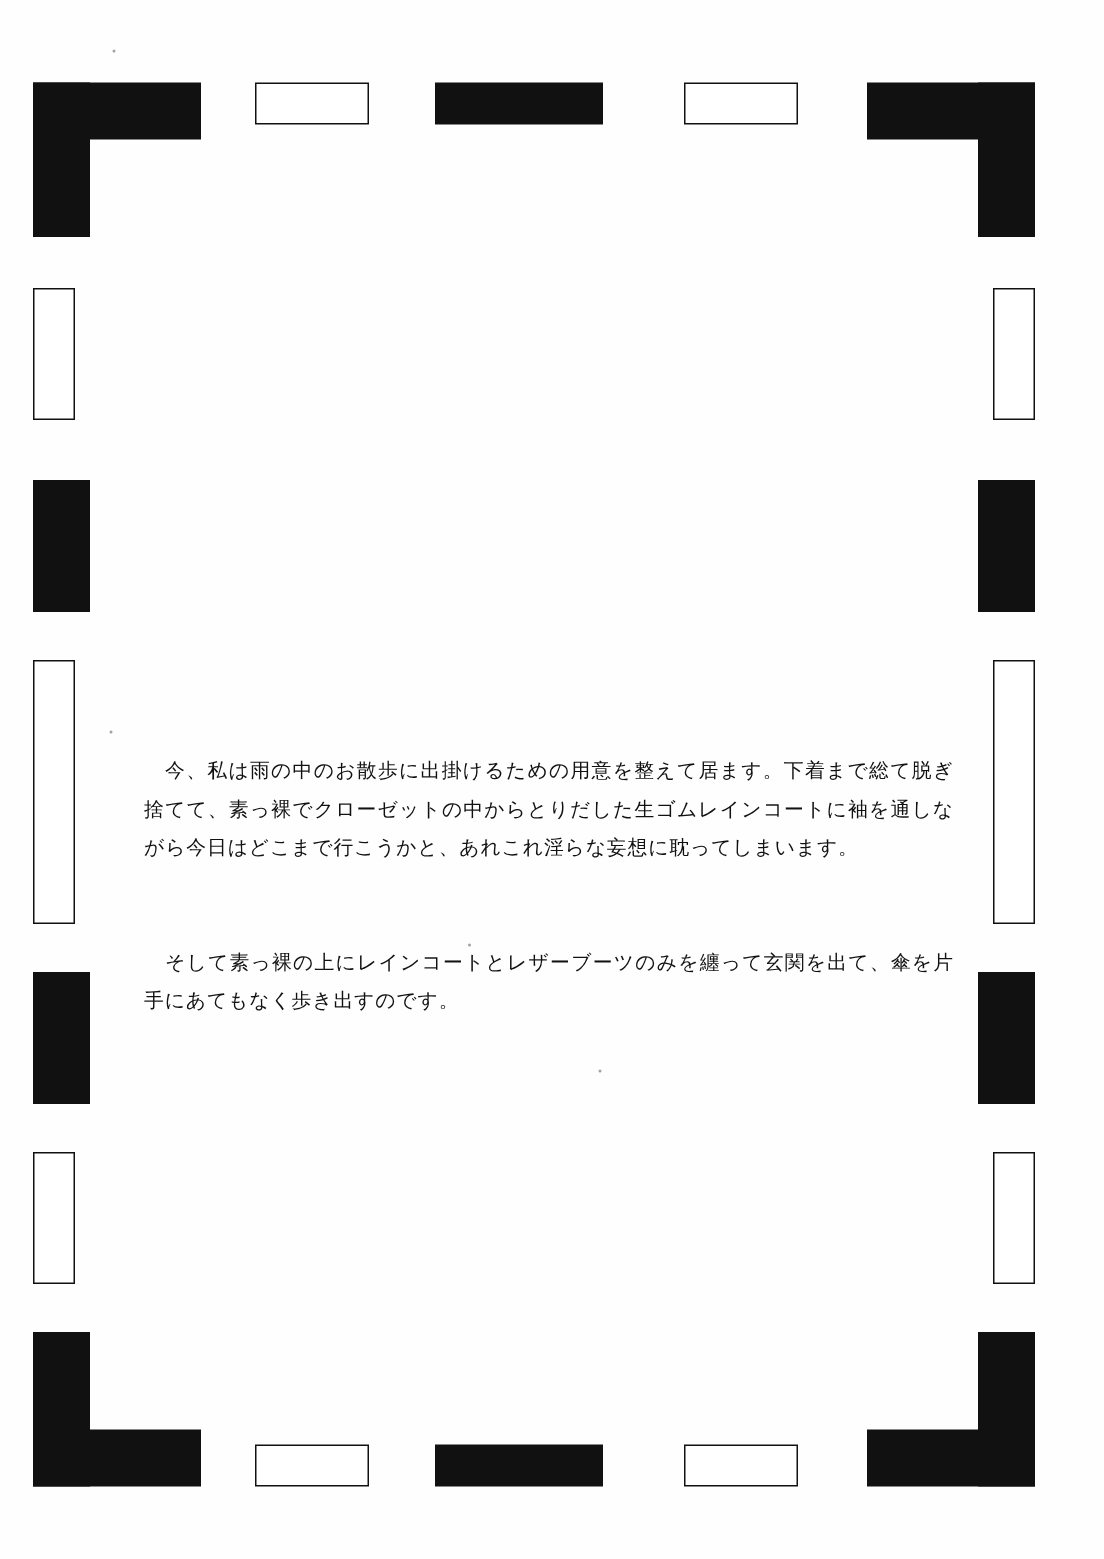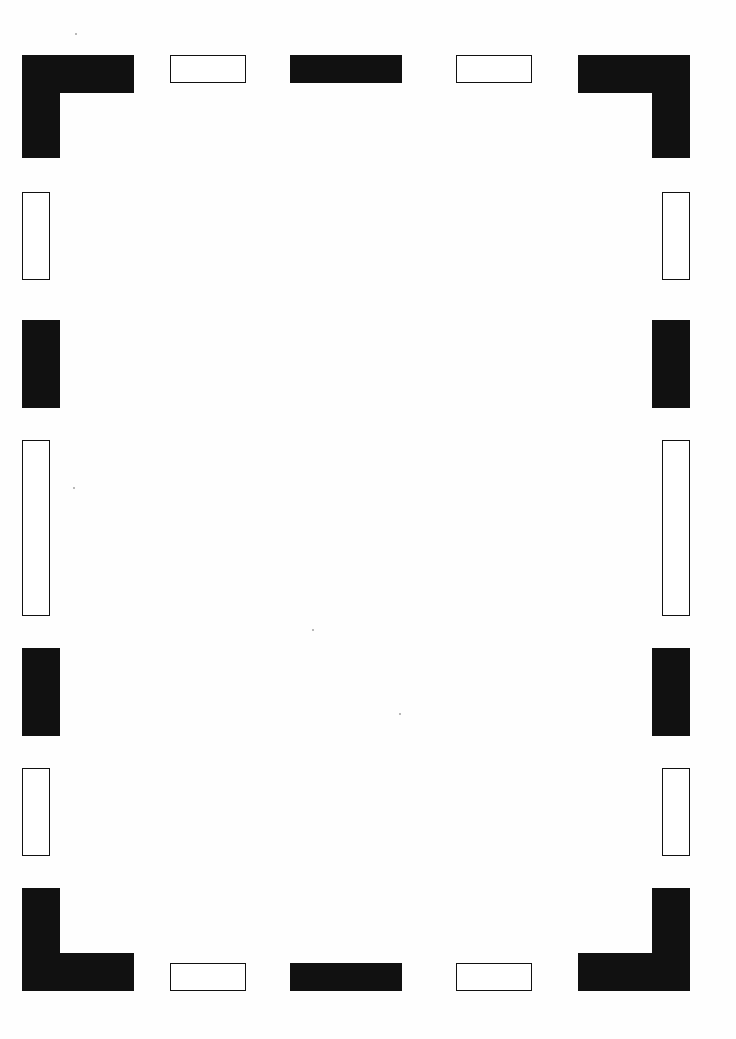--- a/index.html
+++ b/index.html
@@ -97,19 +97,23 @@
     <div class="deco solid" style="left:22px; top:953px; width:112px; height:38px;"></div>
 
     <div class="deco outline" style="left:170px; top:963px; width:76px; height:28px;"></div>
     <div class="deco solid" style="left:290px; top:963px; width:112px; height:28px;"></div>
     <div class="deco outline" style="left:456px; top:963px; width:76px; height:28px;"></div>
 
     <div class="deco solid" style="left:652px; top:888px; width:38px; height:103px;"></div>
     <div class="deco solid" style="left:578px; top:953px; width:112px; height:38px;"></div>
   </div>
 
+  <div id="text-block">
+    <p>　今、私は雨の中のお散歩に出掛けるための用意を整えて居ます。下着まで総て脱ぎ捨てて、素っ裸でクローゼットの中からとりだした生ゴムレインコートに袖を通しながら今日はどこまで行こうかと、あれこれ淫らな妄想に耽ってしまいます。</p>
+    <p>　そして素っ裸の上にレインコートとレザーブーツのみを纏って玄関を出て、傘を片手にあてもなく歩き出すのです。</p>
+  </div>
 
   <div class="speck" style="left:75px; top:33px;"></div>
   <div class="speck" style="left:73px; top:487px;"></div>
   <div class="speck" style="left:312px; top:629px;"></div>
   <div class="speck" style="left:399px; top:713px;"></div>
 
 </div>
 
 </body></html>

